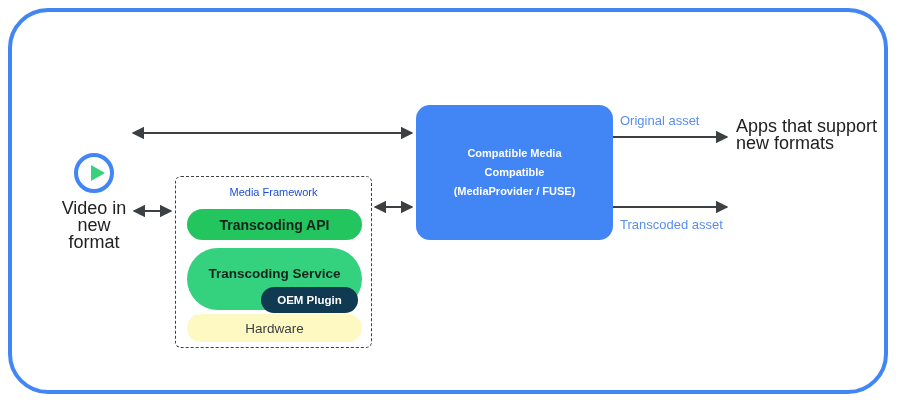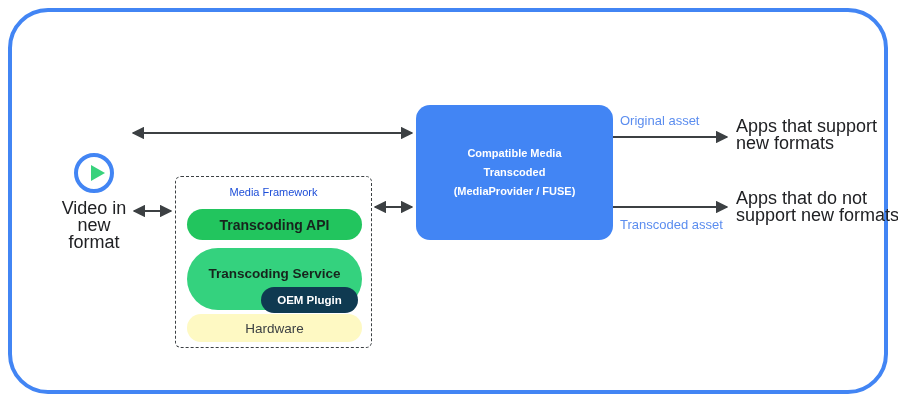--- a/index.html
+++ b/index.html
@@ -219,37 +219,33 @@
     </div>
 
     <div class="pill" id="pill-hardware">
       <span>Hardware</span>
     </div>
   </div>
 
   <div id="cmt-box">
     <div>
       <div>Compatible Media</div>
-      <div>Transcoded</div>
+      <div>Compatible</div>
       <div>(MediaProvider / FUSE)</div>
     </div>
   </div>
 
   <div class="asset-label" id="label-original-asset">Original asset</div>
   <div class="asset-label" id="label-transcoded-asset">Transcoded asset</div>
 
   <div class="apps-label" id="label-apps-support">
     <div>Apps that support</div>
     <div>new formats</div>
   </div>
 
-  <div class="apps-label" id="label-apps-no-support">
-    <div>Apps that do not</div>
-    <div>support new formats</div>
-  </div>
 
   <svg id="arrows" viewBox="0 0 898 404">
     <defs>
       <marker id="head-right" markerWidth="7" markerHeight="7" refX="6.2" refY="3.5" orient="auto">
         <path d="M0,0 L7,3.5 L0,7 z" fill="#3c4043"></path>
       </marker>
       <marker id="head-left" markerWidth="7" markerHeight="7" refX="0.8" refY="3.5" orient="auto">
         <path d="M7,0 L0,3.5 L7,7 z" fill="#3c4043"></path>
       </marker>
     </defs>

